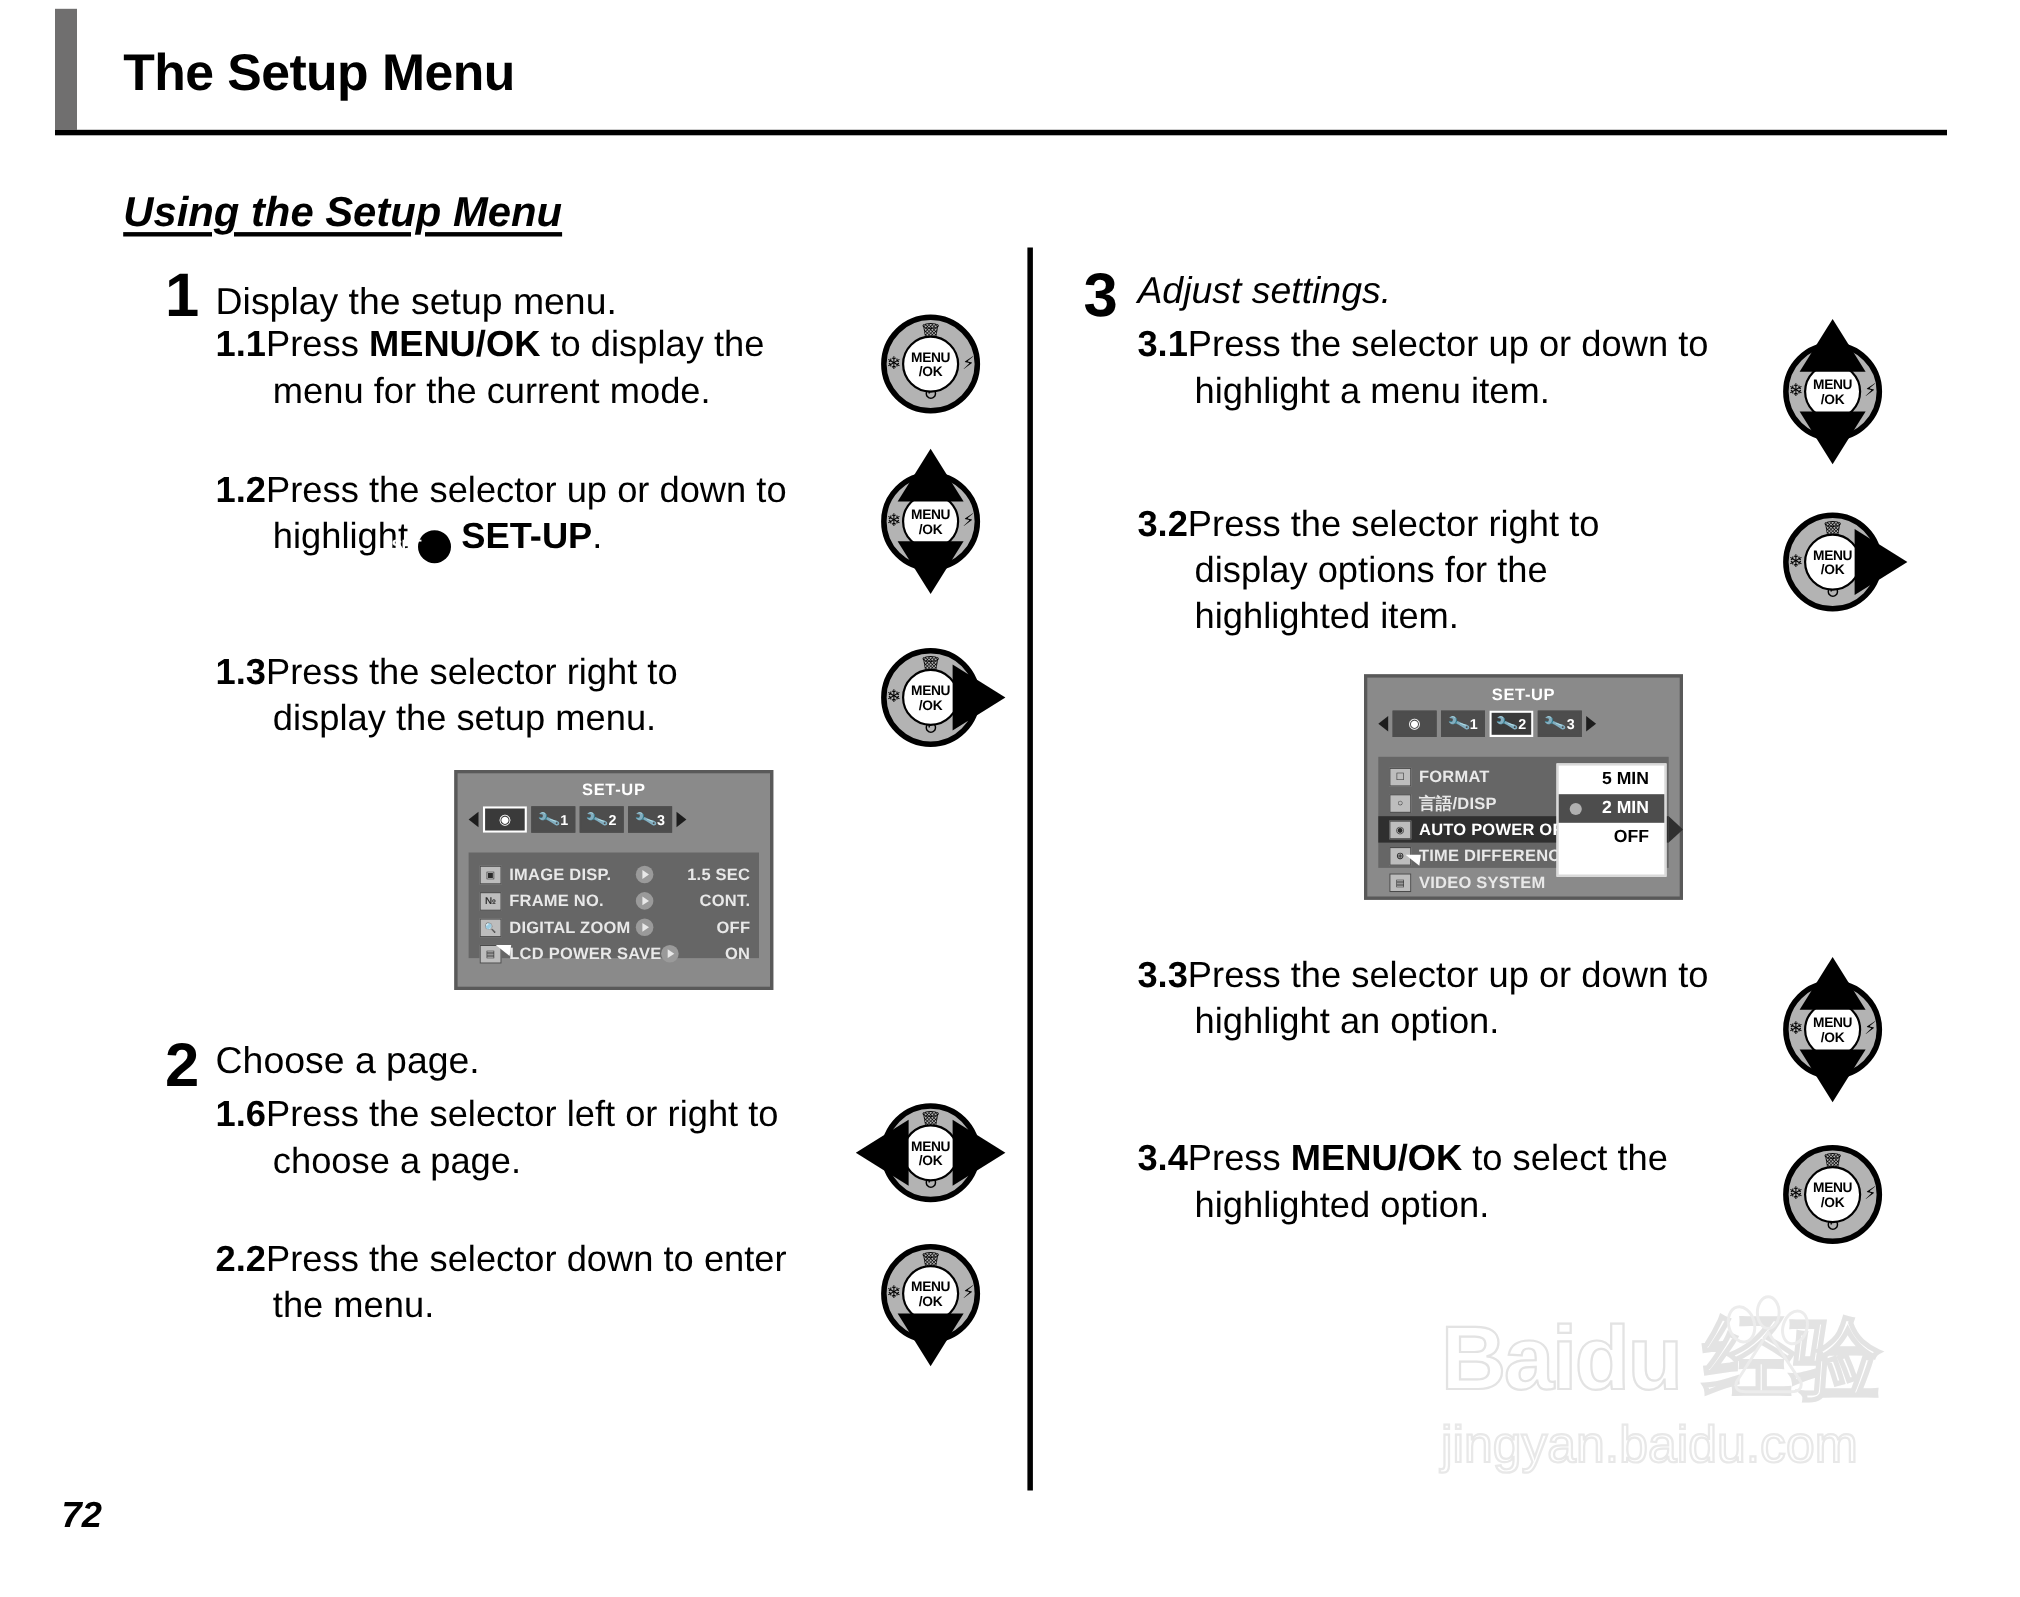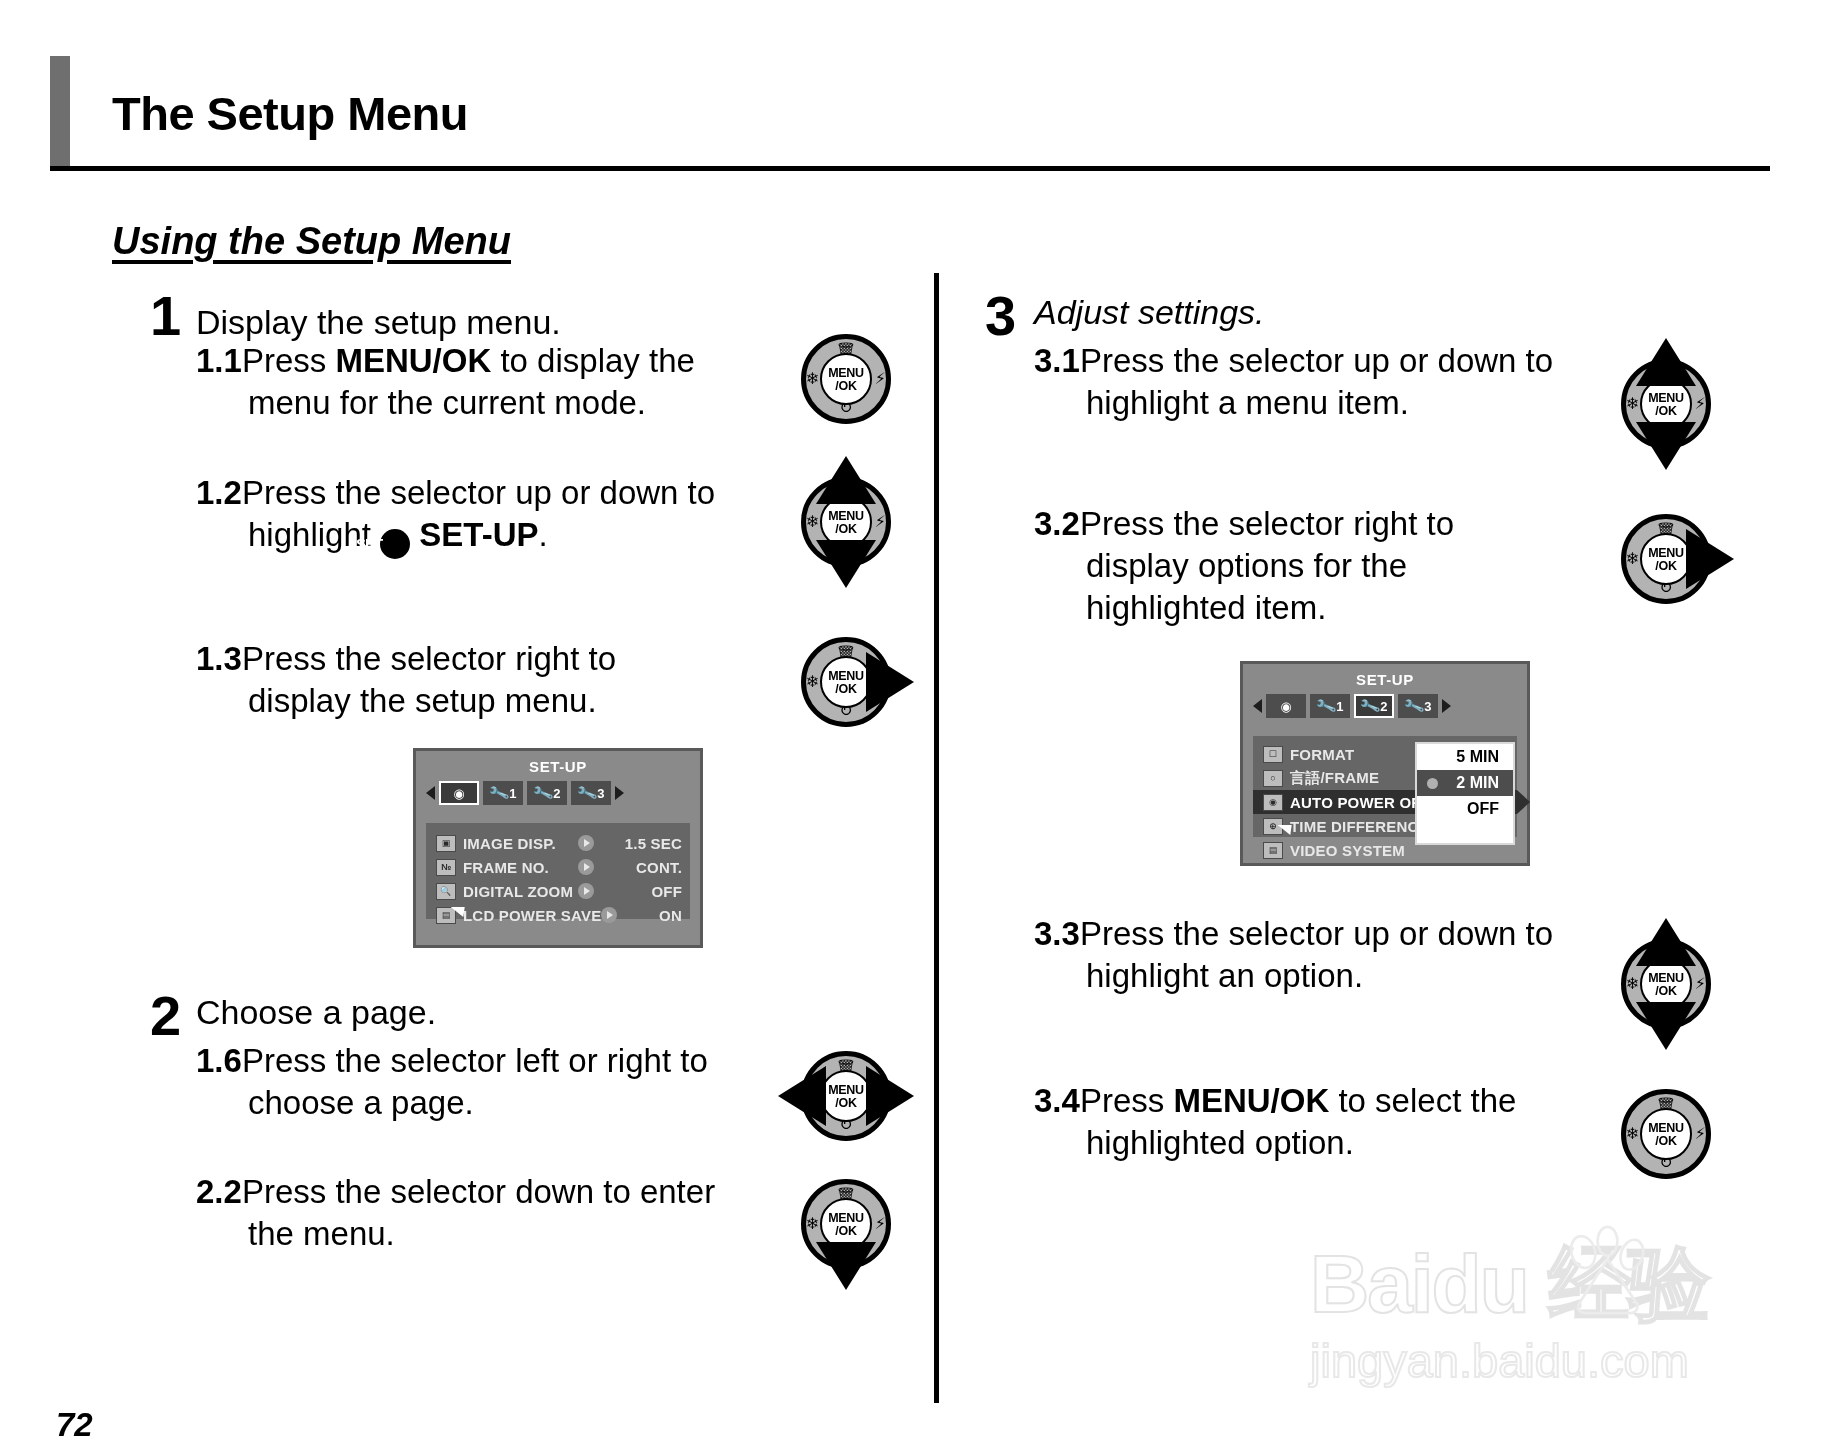--- a/index.html
+++ b/index.html
@@ -2,21 +2,21 @@
 <html><head>
 <meta charset="utf-8">
 <style>
   html,body{margin:0;padding:0;background:#fff;}
   body{
     width:1836px;height:1452px;position:relative;overflow:hidden;
     font-family:"Liberation Sans","DejaVu Sans",sans-serif;
     color:#000;
   }
   
-  #page{position:absolute;inset:0;margin-top:48px;}
+  #page{position:absolute;inset:0;}
   .left-gray-bar{
     position:absolute;left:50px;top:8px;width:20px;height:110px;
     background:#706f6f;
   }
   .header-rule{
     position:absolute;left:50px;top:118px;width:1720px;height:5px;background:#000;
   }
   .page-title{
     position:absolute;left:112px;top:38px;
     font-size:47px;font-weight:bold;letter-spacing:-0.5px;
@@ -417,21 +417,21 @@
       <div class="navarrow r"></div>
     </div>
     <div class="menubody">
       <div style="height:6px"></div>
       <div class="mrow">
         <span class="mico">☐</span>
         <span class="mlab">FORMAT</span>
       </div>
       <div class="mrow">
         <span class="mico">○</span>
-        <span class="mlab">言語/FRAME</span>
+        <span class="mlab">言語/DISP</span>
       </div>
       <div class="mrow hl">
         <span class="mico">◉</span>
         <span class="mlab">AUTO POWER OFF</span>
         <span class="hlcaret" style="right:-13px;top:0px;"></span>
       </div>
       <div class="mrow">
         <span class="mico">⊕</span>
         <span class="mlab">TIME DIFFERENCE</span>
       </div>

